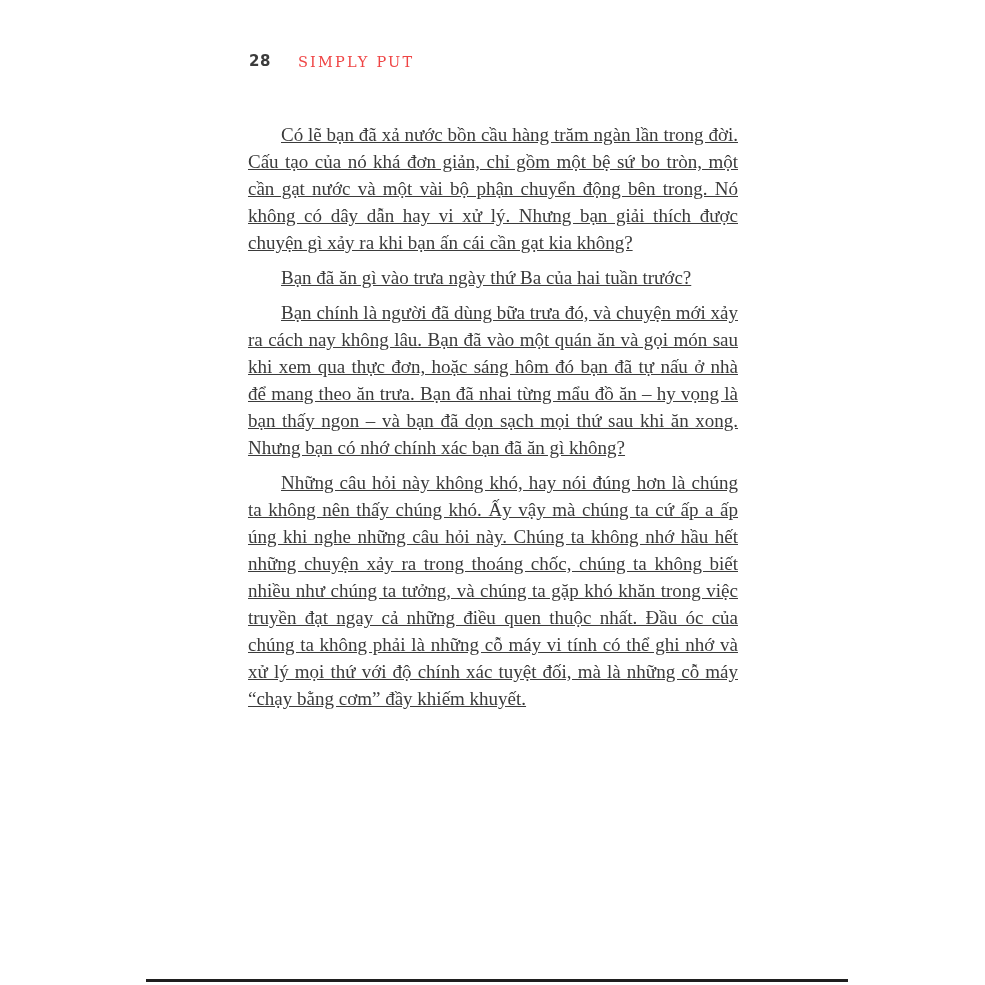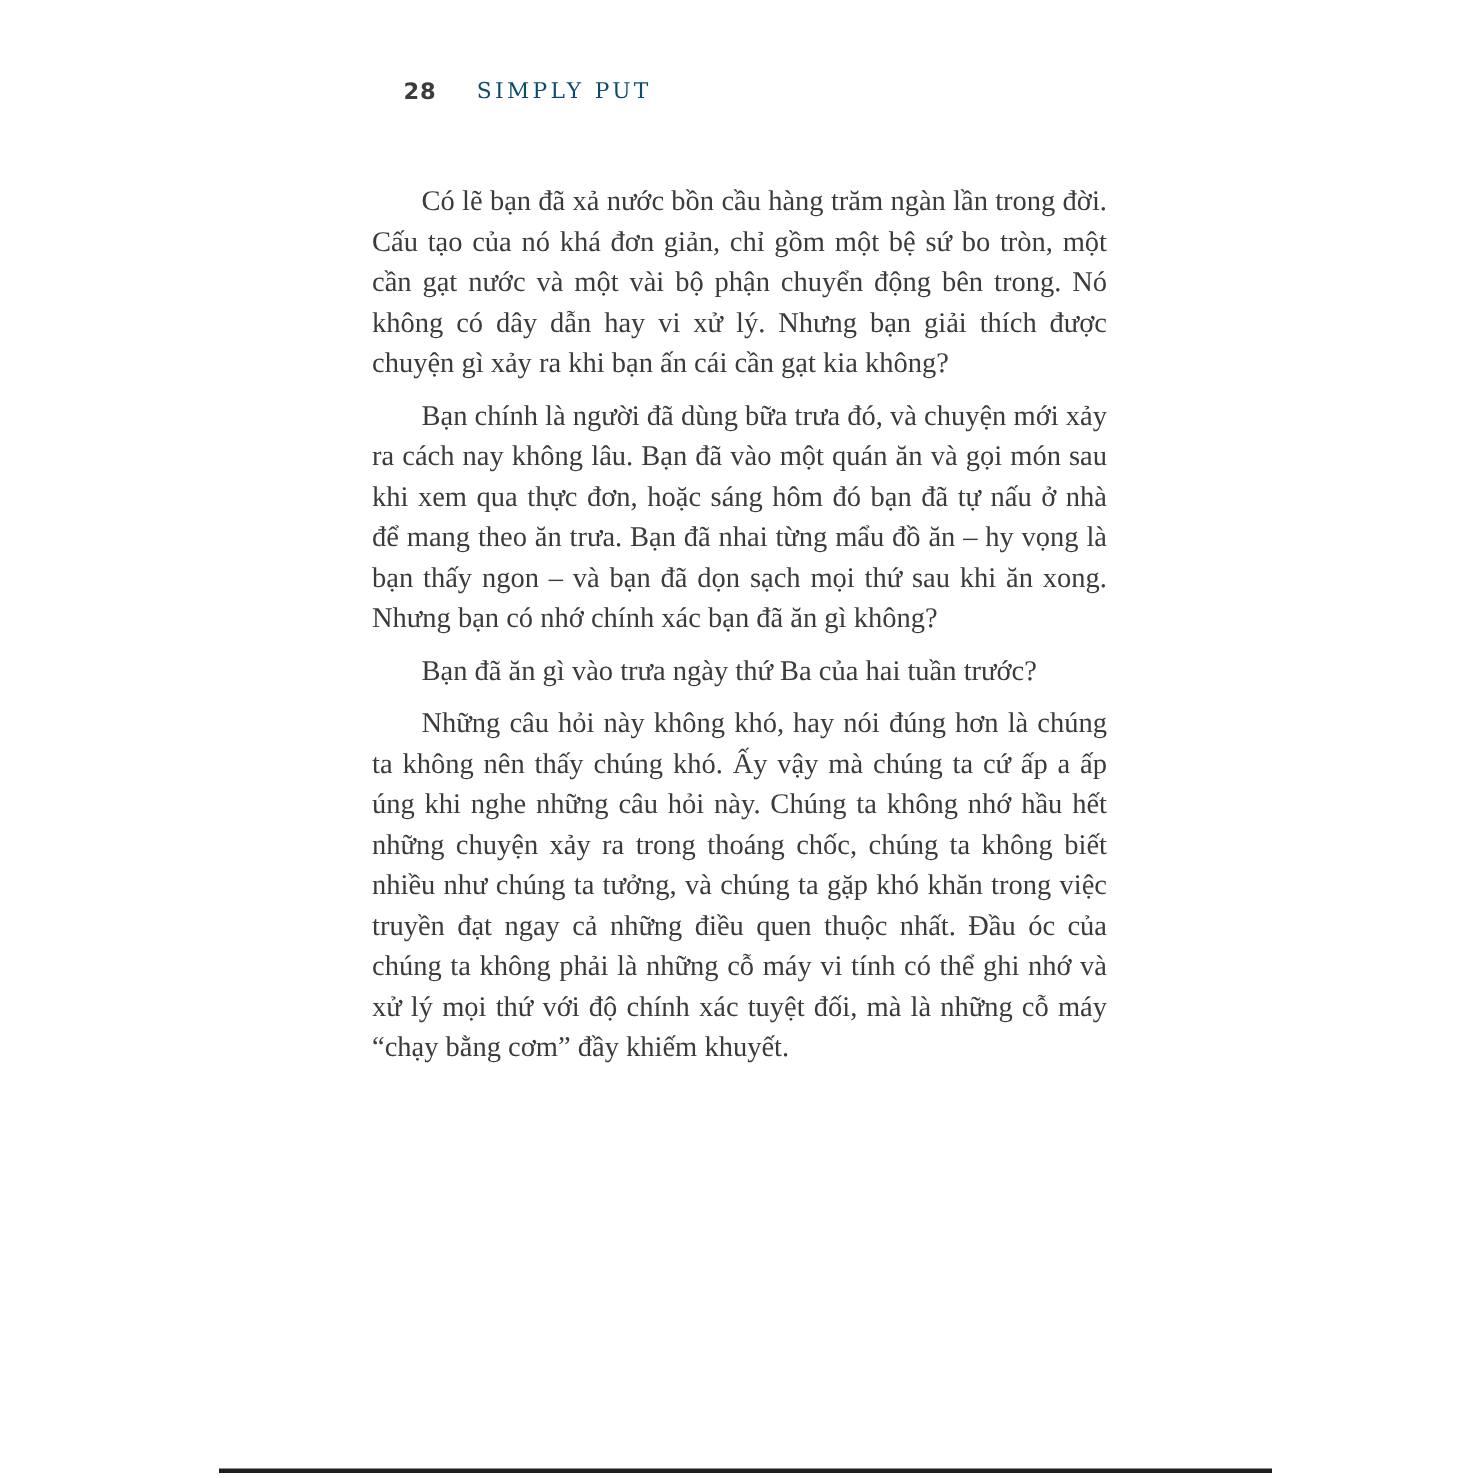--- a/index.html
+++ b/index.html
@@ -13,48 +13,48 @@
     height: 985px;
     background: #ffffff;
     overflow: hidden;
     font-family: "DejaVu Serif", serif;
   }
   .running-header {
     position: absolute;
     top: 52px;
     left: 249px;
     display: flex;
-    align-items: center;
+    align-items: flex-end;
     color: #4a4a4a;
-    margin-left: 20px;
   }
   .page-number {
     font-family: "DejaVu Sans", sans-serif;
     font-size: 15px;
     font-weight: 600;
     color: #3c3c3c;
     letter-spacing: 0.5px;
   }
   .running-title {
     margin-left: 27px;
     font-family: "DejaVu Serif", serif;
     font-size: 14.5px;
-    color: #0c4a6e;
+    color: #ef4444;
     letter-spacing: 2.2px;
   }
   .body-text {
     position: absolute;
     top: 121px;
     left: 248px;
     width: 490px;
     font-family: "Liberation Serif", "DejaVu Serif", serif;
     font-size: 19px;
     line-height: 27px;
     color: #3b3b3b;
     text-align: justify;
+    text-decoration: underline;
   }
   .body-text p {
     margin: 0 0 8px 0;
     text-indent: 33px;
   }
   .footer-rule {
     position: absolute;
     left: 146px;
     top: 979px;
     width: 702px;
@@ -67,20 +67,20 @@
 
 <div class="page">
 
   <div class="running-header">
     <span class="page-number">28</span>
     <span class="running-title">SIMPLY PUT</span>
   </div>
 
   <div class="body-text">
     <p>Có lẽ bạn đã xả nước bồn cầu hàng trăm ngàn lần trong đời. Cấu tạo của nó khá đơn giản, chỉ gồm một bệ sứ bo tròn, một cần gạt nước và một vài bộ phận chuyển động bên trong. Nó không có dây dẫn hay vi xử lý. Nhưng bạn giải thích được chuyện gì xảy ra khi bạn ấn cái cần gạt kia không?</p>
+    <p>Bạn đã ăn gì vào trưa ngày thứ Ba của hai tuần trước?</p>
     <p>Bạn chính là người đã dùng bữa trưa đó, và chuyện mới xảy ra cách nay không lâu. Bạn đã vào một quán ăn và gọi món sau khi xem qua thực đơn, hoặc sáng hôm đó bạn đã tự nấu ở nhà để mang theo ăn trưa. Bạn đã nhai từng mẩu đồ ăn – hy vọng là bạn thấy ngon – và bạn đã dọn sạch mọi thứ sau khi ăn xong. Nhưng bạn có nhớ chính xác bạn đã ăn gì không?</p>
-    <p>Bạn đã ăn gì vào trưa ngày thứ Ba của hai tuần trước?</p>
     <p>Những câu hỏi này không khó, hay nói đúng hơn là chúng ta không nên thấy chúng khó. Ấy vậy mà chúng ta cứ ấp a ấp úng khi nghe những câu hỏi này. Chúng ta không nhớ hầu hết những chuyện xảy ra trong thoáng chốc, chúng ta không biết nhiều như chúng ta tưởng, và chúng ta gặp khó khăn trong việc truyền đạt ngay cả những điều quen thuộc nhất. Đầu óc của chúng ta không phải là những cỗ máy vi tính có thể ghi nhớ và xử lý mọi thứ với độ chính xác tuyệt đối, mà là những cỗ máy “chạy bằng cơm” đầy khiếm khuyết.</p>
   </div>
 
   <div class="footer-rule"></div>
 
 </div>
 
 </body></html>

